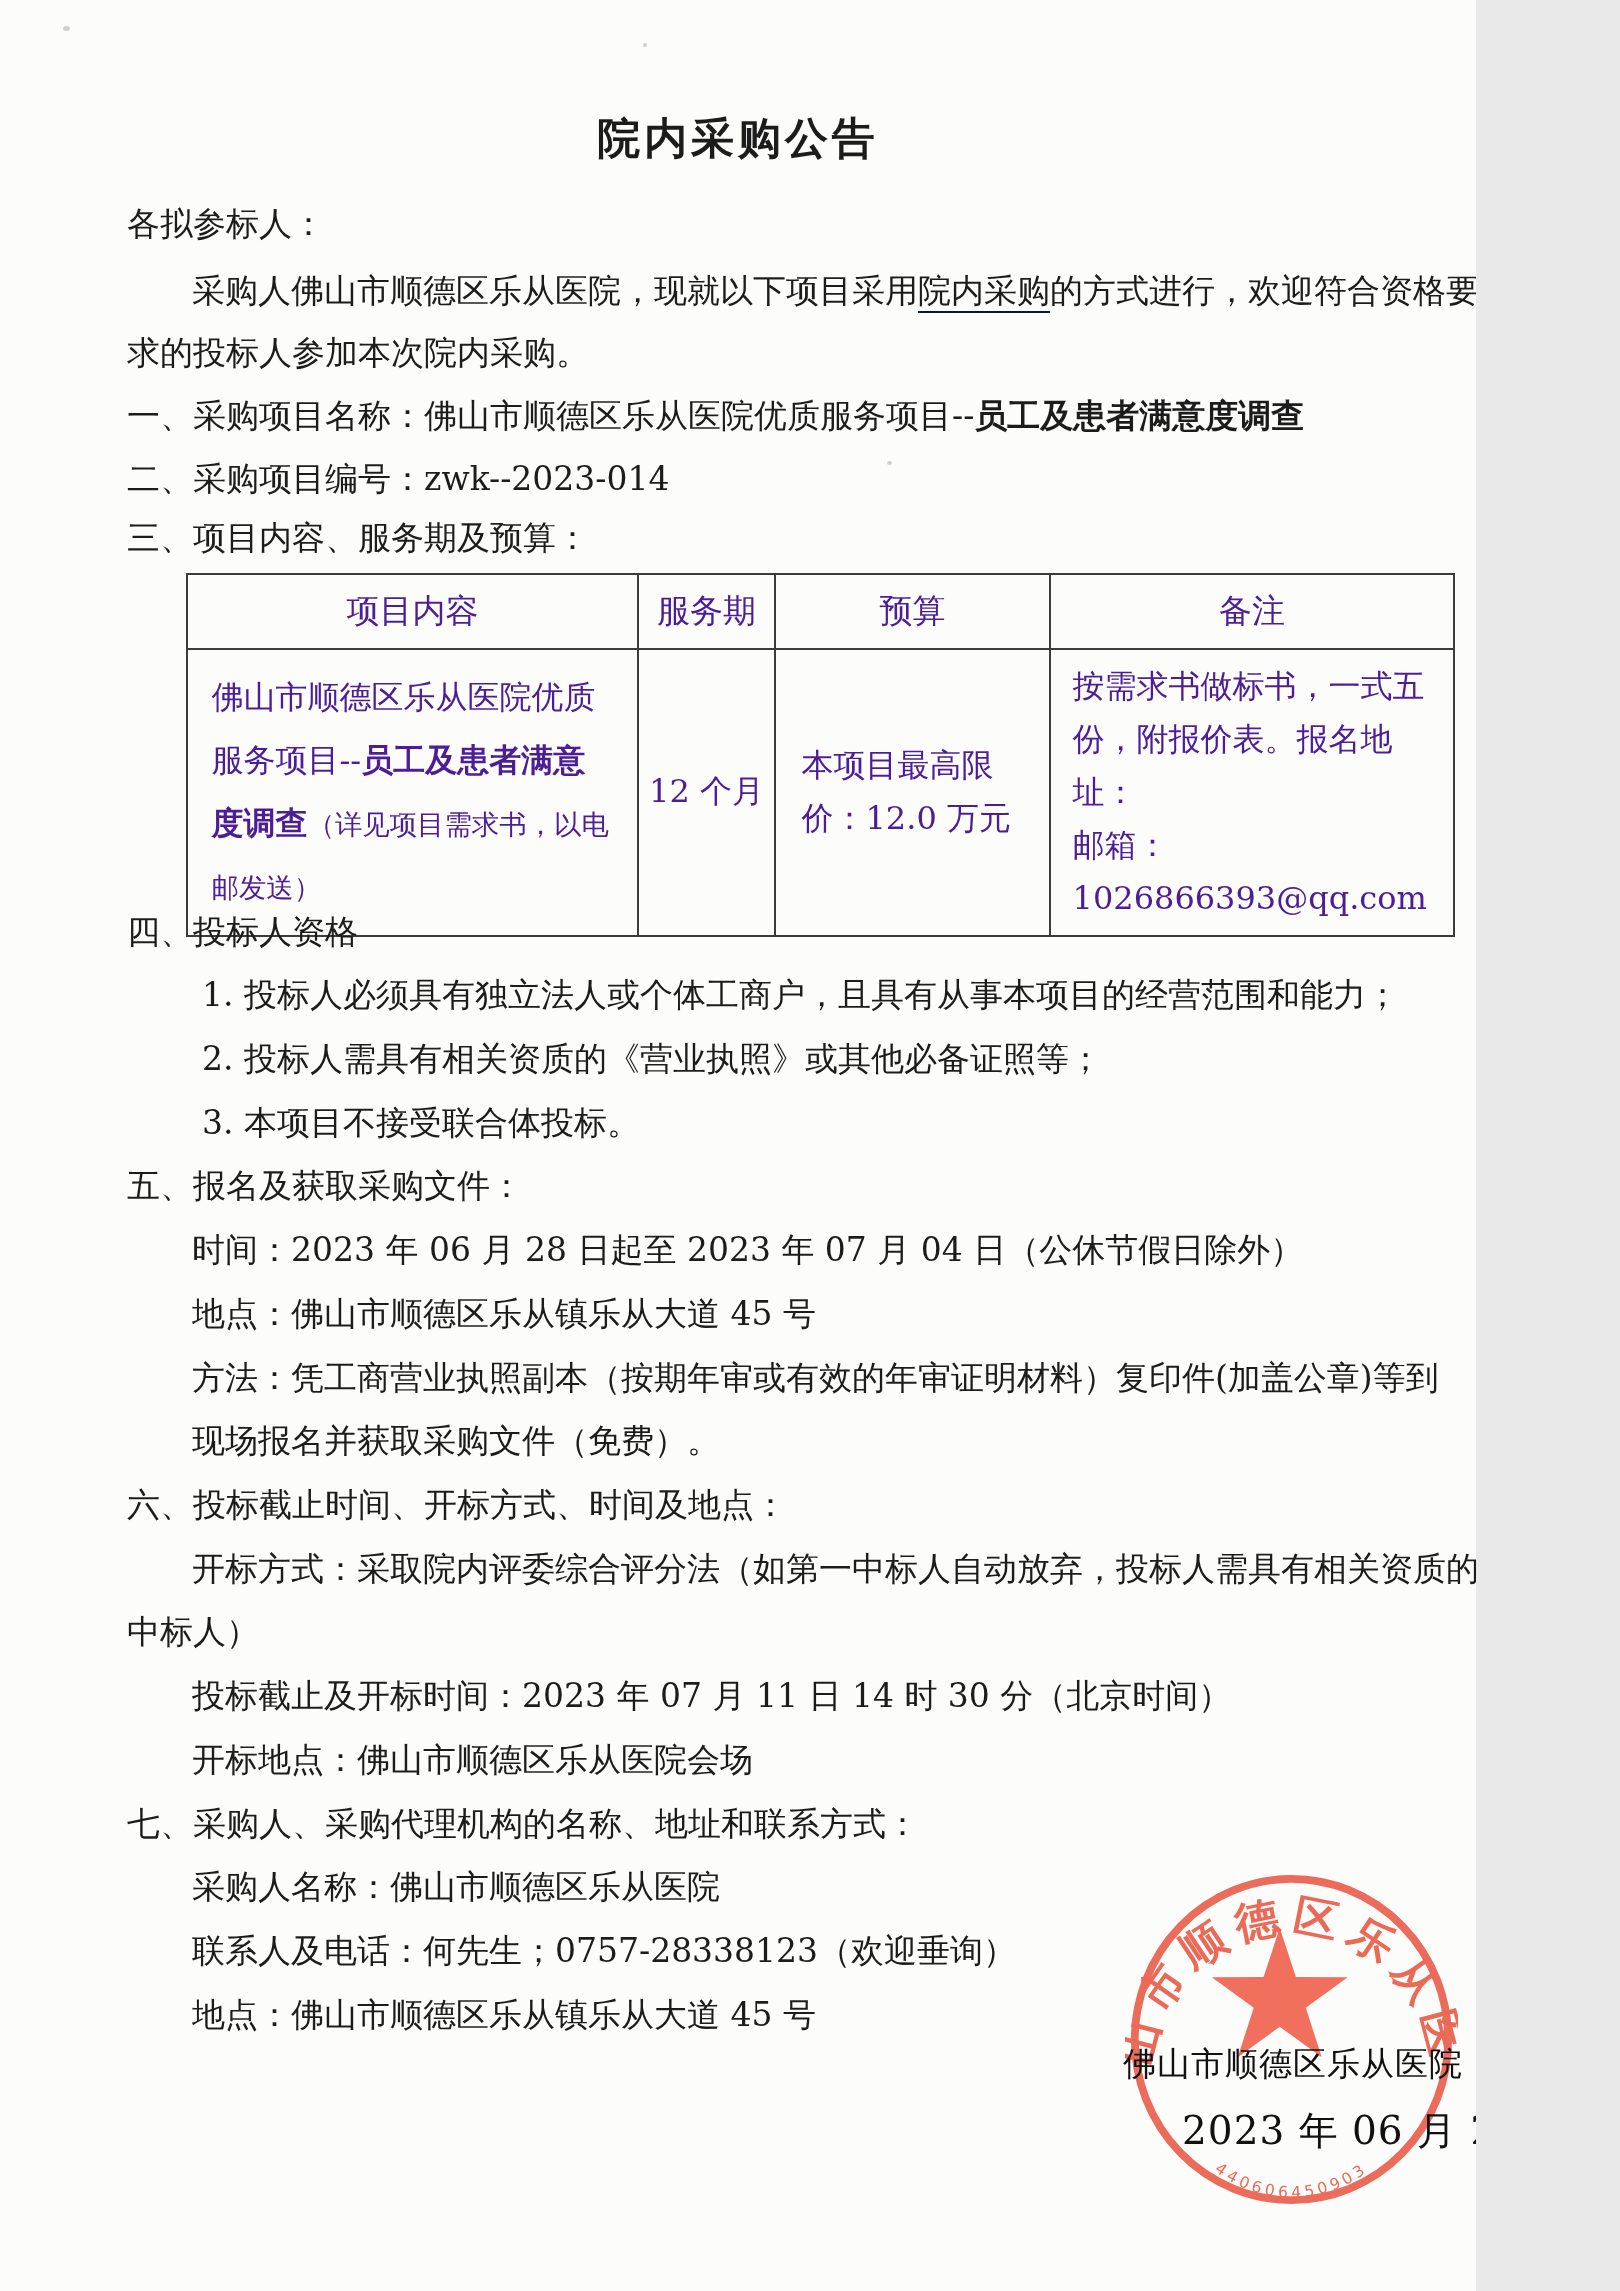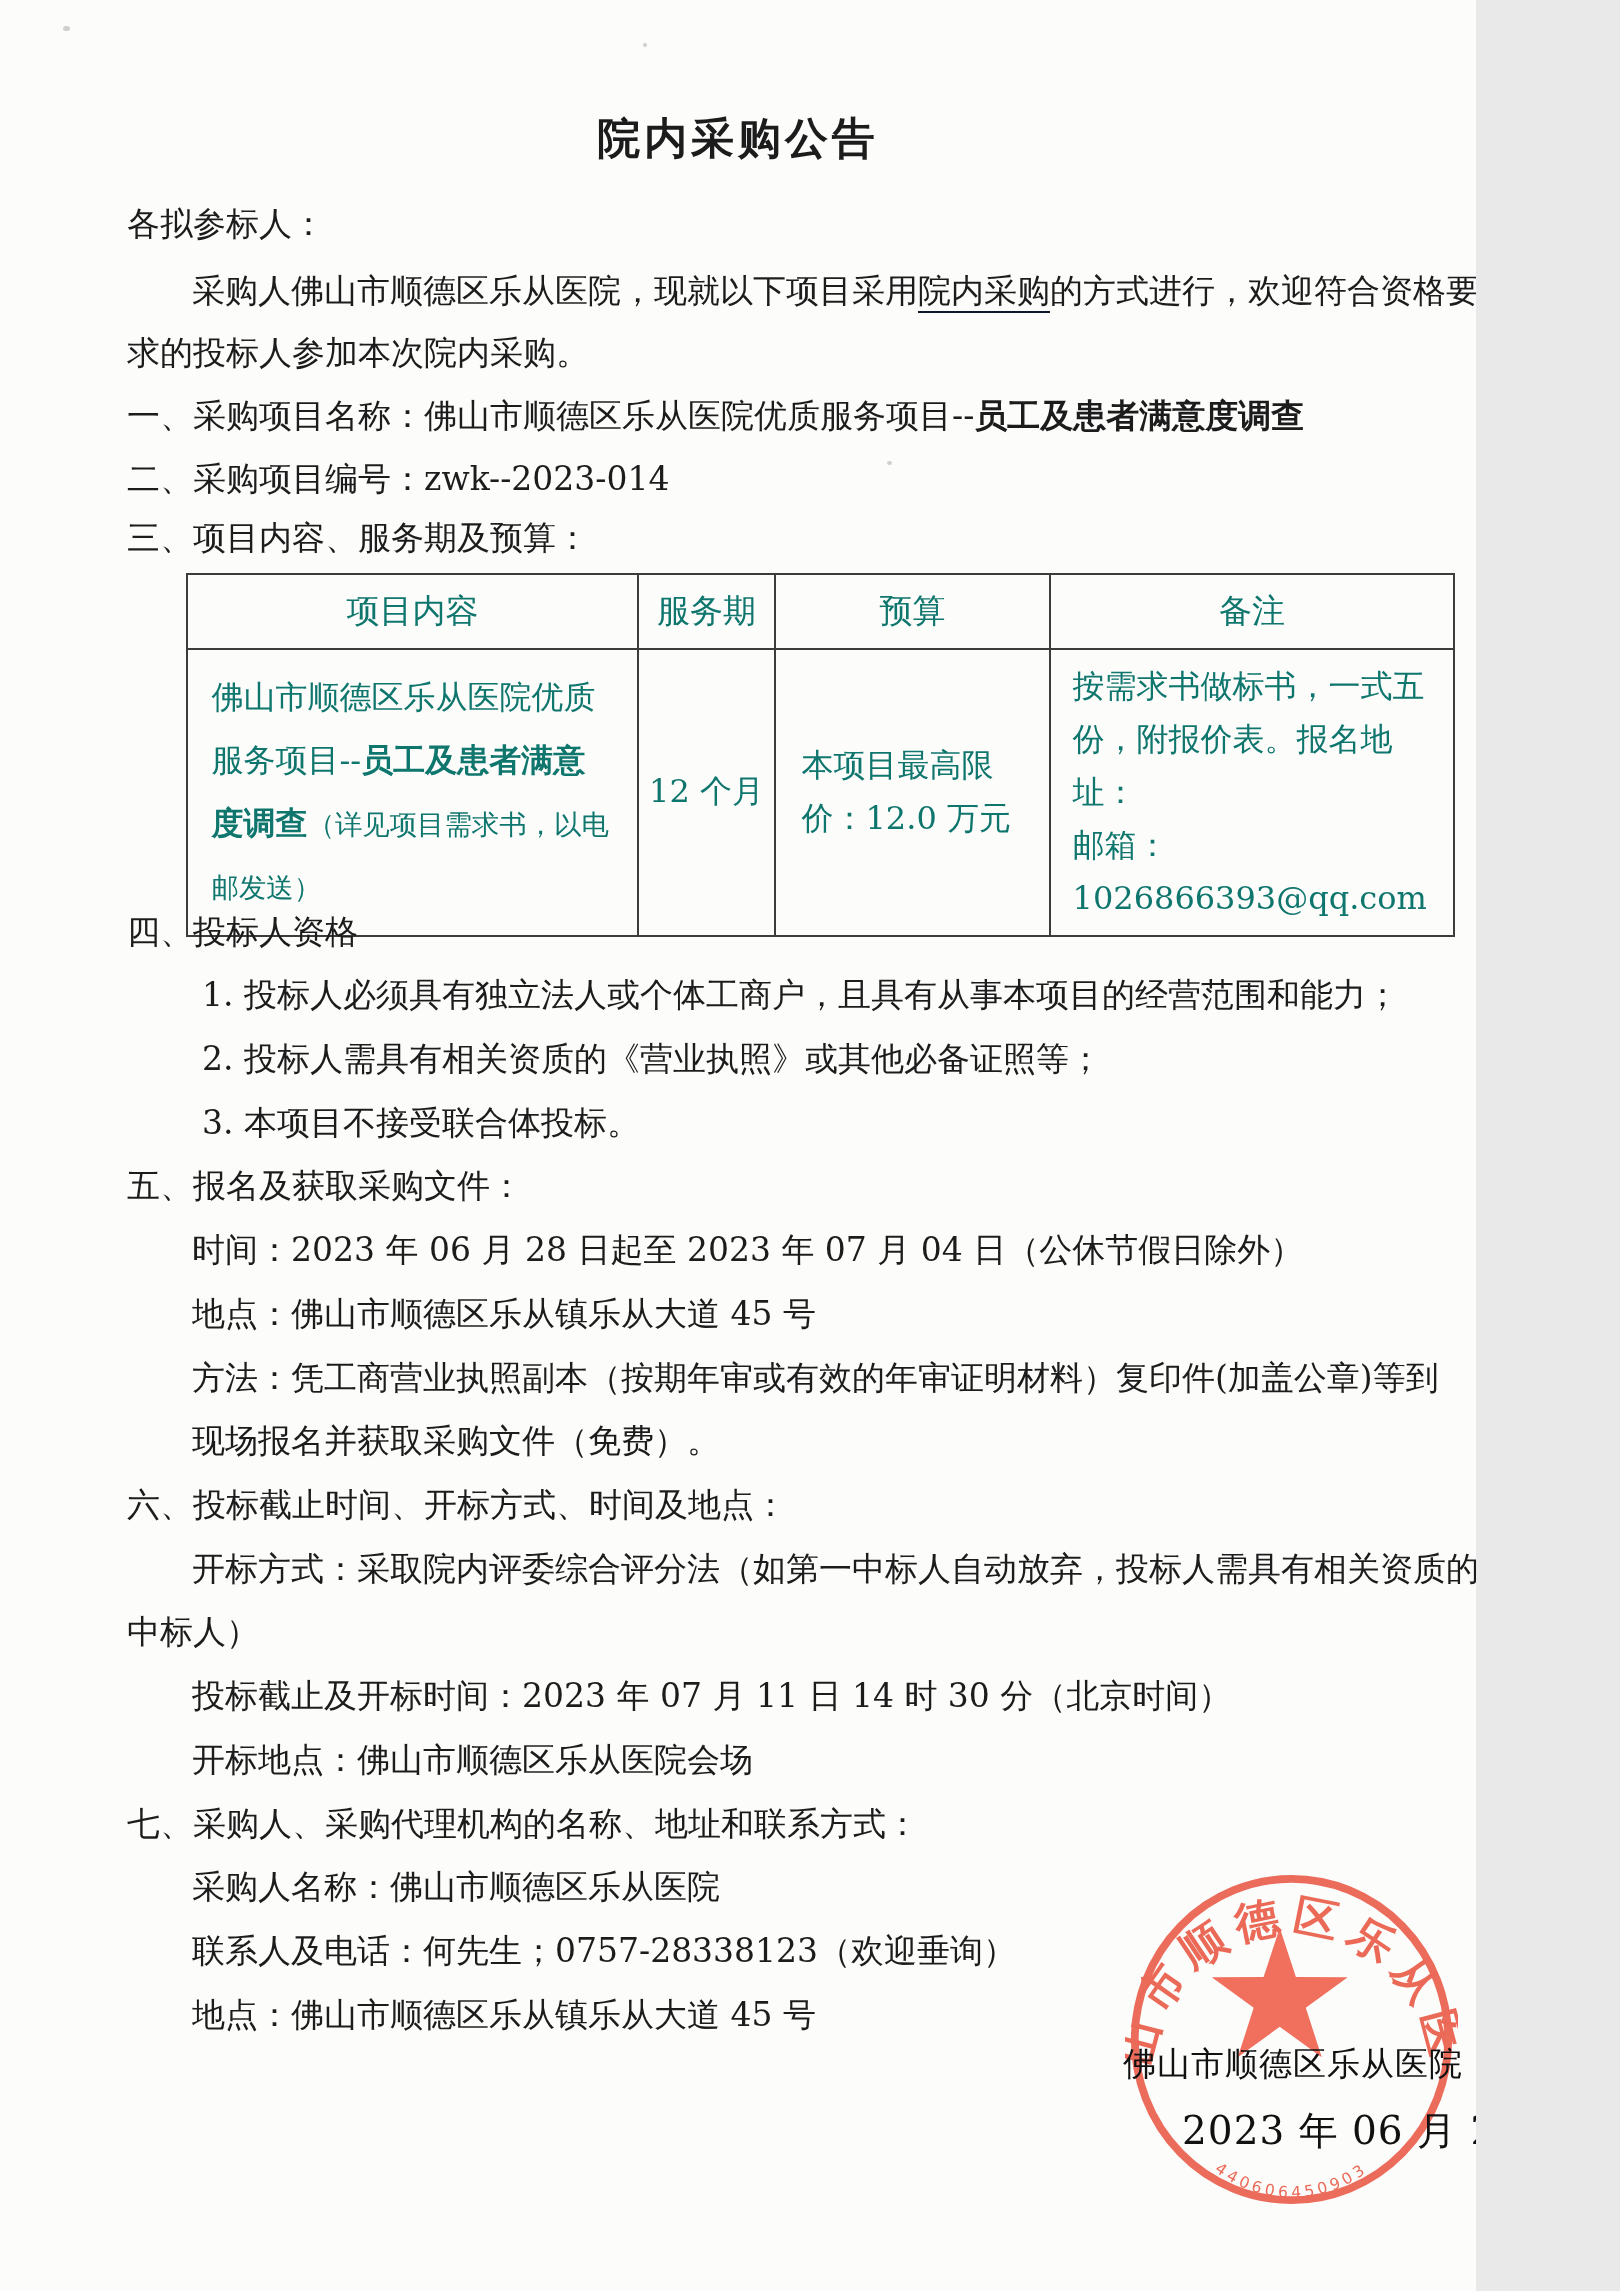--- a/index.html
+++ b/index.html
@@ -21,21 +21,21 @@
     font-size:33px;line-height:47px;white-space:nowrap;
   }
   .ind{left:192px;}
   .sub{left:202px;}
   .ul{border-bottom:2px solid #0f172a;padding-bottom:1px;}
   .b{font-weight:bold;}
   
   .tbl-wrap{position:absolute;left:186px;top:573px;}
   table{border-collapse:collapse;table-layout:fixed;width:1267px;background:transparent;}
   col.c1{width:451px}col.c2{width:137px}col.c3{width:275px}col.c4{width:404px}
-  th,td{border:2px solid #3c3c3c;font-weight:normal;font-size:32px;color:#0f766e;}
+  th,td{border:2px solid #3c3c3c;font-weight:normal;font-size:32px;color:#4c1d95;}
   th{height:71px;text-align:center;font-size:33px;}
   td{vertical-align:middle;}
   td.cell-content{padding:15.7px 23.5px;line-height:63px;text-align:left;}
   td.cell-period{text-align:center;}
   td.cell-budget{padding:9.8px 29px 9.8px 25.5px;line-height:53px;text-align:left;margin-top:24px;}
   td.cell-remark{padding:9.8px 15.7px 9.8px 21.6px;line-height:53px;text-align:left;}
   .note{font-size:27.4px;}
   
   .stamp-svg{position:absolute;left:1125px;top:1867px;width:333px;height:345px;}
   .stamp-org{

